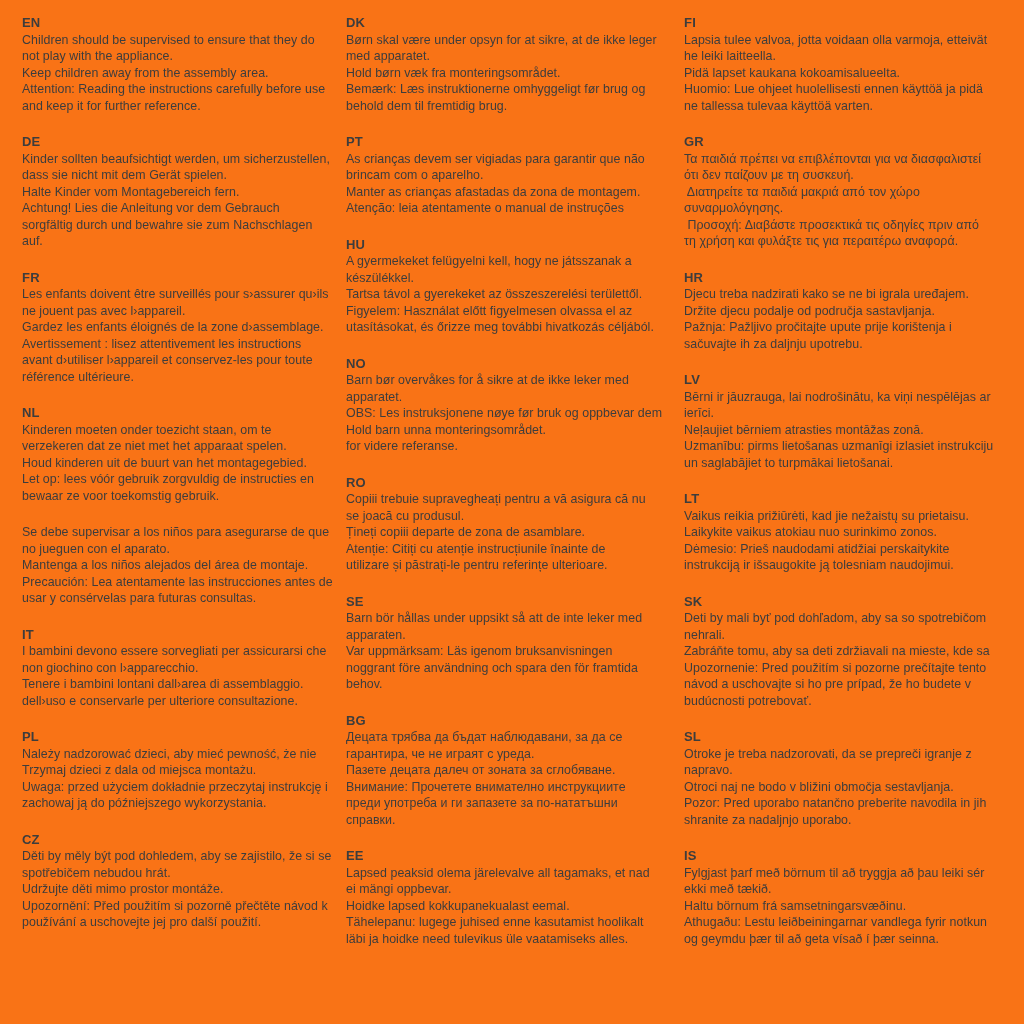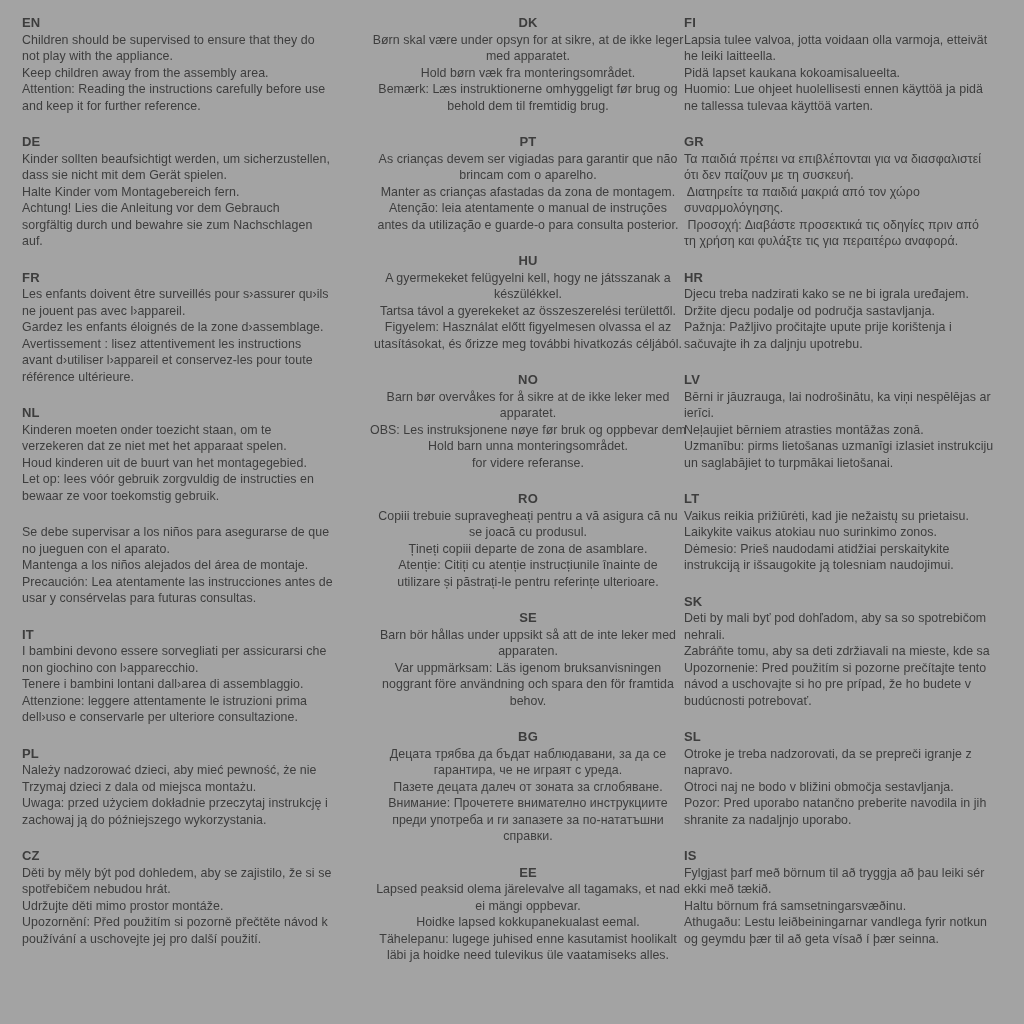--- a/index.html
+++ b/index.html
@@ -11,28 +11,28 @@
     width: 1024px;
     height: 1024px;
     font-family: "Liberation Sans", "DejaVu Sans", sans-serif;
     color: #3d3d3d;
     overflow: hidden;
   }
   .page {
     position: relative;
     width: 1024px;
     height: 1024px;
-    background: #a3a3a3;
+    background: #f97316;
   }
   .column {
     position: absolute;
     top: 15px;
   }
   .col-1 { left: 22px;  width: 322px; }
-  .col-2 { left: 364px; width: 328px; text-align: center; }
+  .col-2 { left: 346px; width: 328px; }
   .col-3 { left: 684px; width: 336px; }
   .section {
     margin-bottom: 20px;
   }
   .code {
     font-weight: 700;
     font-size: 13px;
     line-height: 16.5px;
     letter-spacing: 0.2px;
   }
@@ -87,21 +87,20 @@
         <div class="line">no jueguen con el aparato.</div>
         <div class="line">Mantenga a los niños alejados del área de montaje.</div>
         <div class="line">Precaución: Lea atentamente las instrucciones antes de</div>
         <div class="line">usar y consérvelas para futuras consultas.</div>
       </section>
       <section class="section">
         <div class="code">IT</div>
         <div class="line">I bambini devono essere sorvegliati per assicurarsi che</div>
         <div class="line">non giochino con l›apparecchio.</div>
         <div class="line">Tenere i bambini lontani dall›area di assemblaggio.</div>
-        <div class="line">Attenzione: leggere attentamente le istruzioni prima</div>
         <div class="line">dell›uso e conservarle per ulteriore consultazione.</div>
       </section>
       <section class="section">
         <div class="code">PL</div>
         <div class="line">Należy nadzorować dzieci, aby mieć pewność, że nie</div>
         <div class="line">Trzymaj dzieci z dala od miejsca montażu.</div>
         <div class="line">Uwaga: przed użyciem dokładnie przeczytaj instrukcję i</div>
         <div class="line">zachowaj ją do późniejszego wykorzystania.</div>
       </section>
       <section class="section">
@@ -121,21 +120,20 @@
         <div class="line">Hold børn væk fra monteringsområdet.</div>
         <div class="line">Bemærk: Læs instruktionerne omhyggeligt før brug og</div>
         <div class="line">behold dem til fremtidig brug.</div>
       </section>
       <section class="section">
         <div class="code">PT</div>
         <div class="line">As crianças devem ser vigiadas para garantir que não</div>
         <div class="line">brincam com o aparelho.</div>
         <div class="line">Manter as crianças afastadas da zona de montagem.</div>
         <div class="line">Atenção: leia atentamente o manual de instruções</div>
-        <div class="line">antes da utilização e guarde-o para consulta posterior.</div>
       </section>
       <section class="section">
         <div class="code">HU</div>
         <div class="line">A gyermekeket felügyelni kell, hogy ne játsszanak a</div>
         <div class="line">készülékkel.</div>
         <div class="line">Tartsa távol a gyerekeket az összeszerelési területtől.</div>
         <div class="line">Figyelem: Használat előtt figyelmesen olvassa el az</div>
         <div class="line">utasításokat, és őrizze meg további hivatkozás céljából.</div>
       </section>
       <section class="section">

